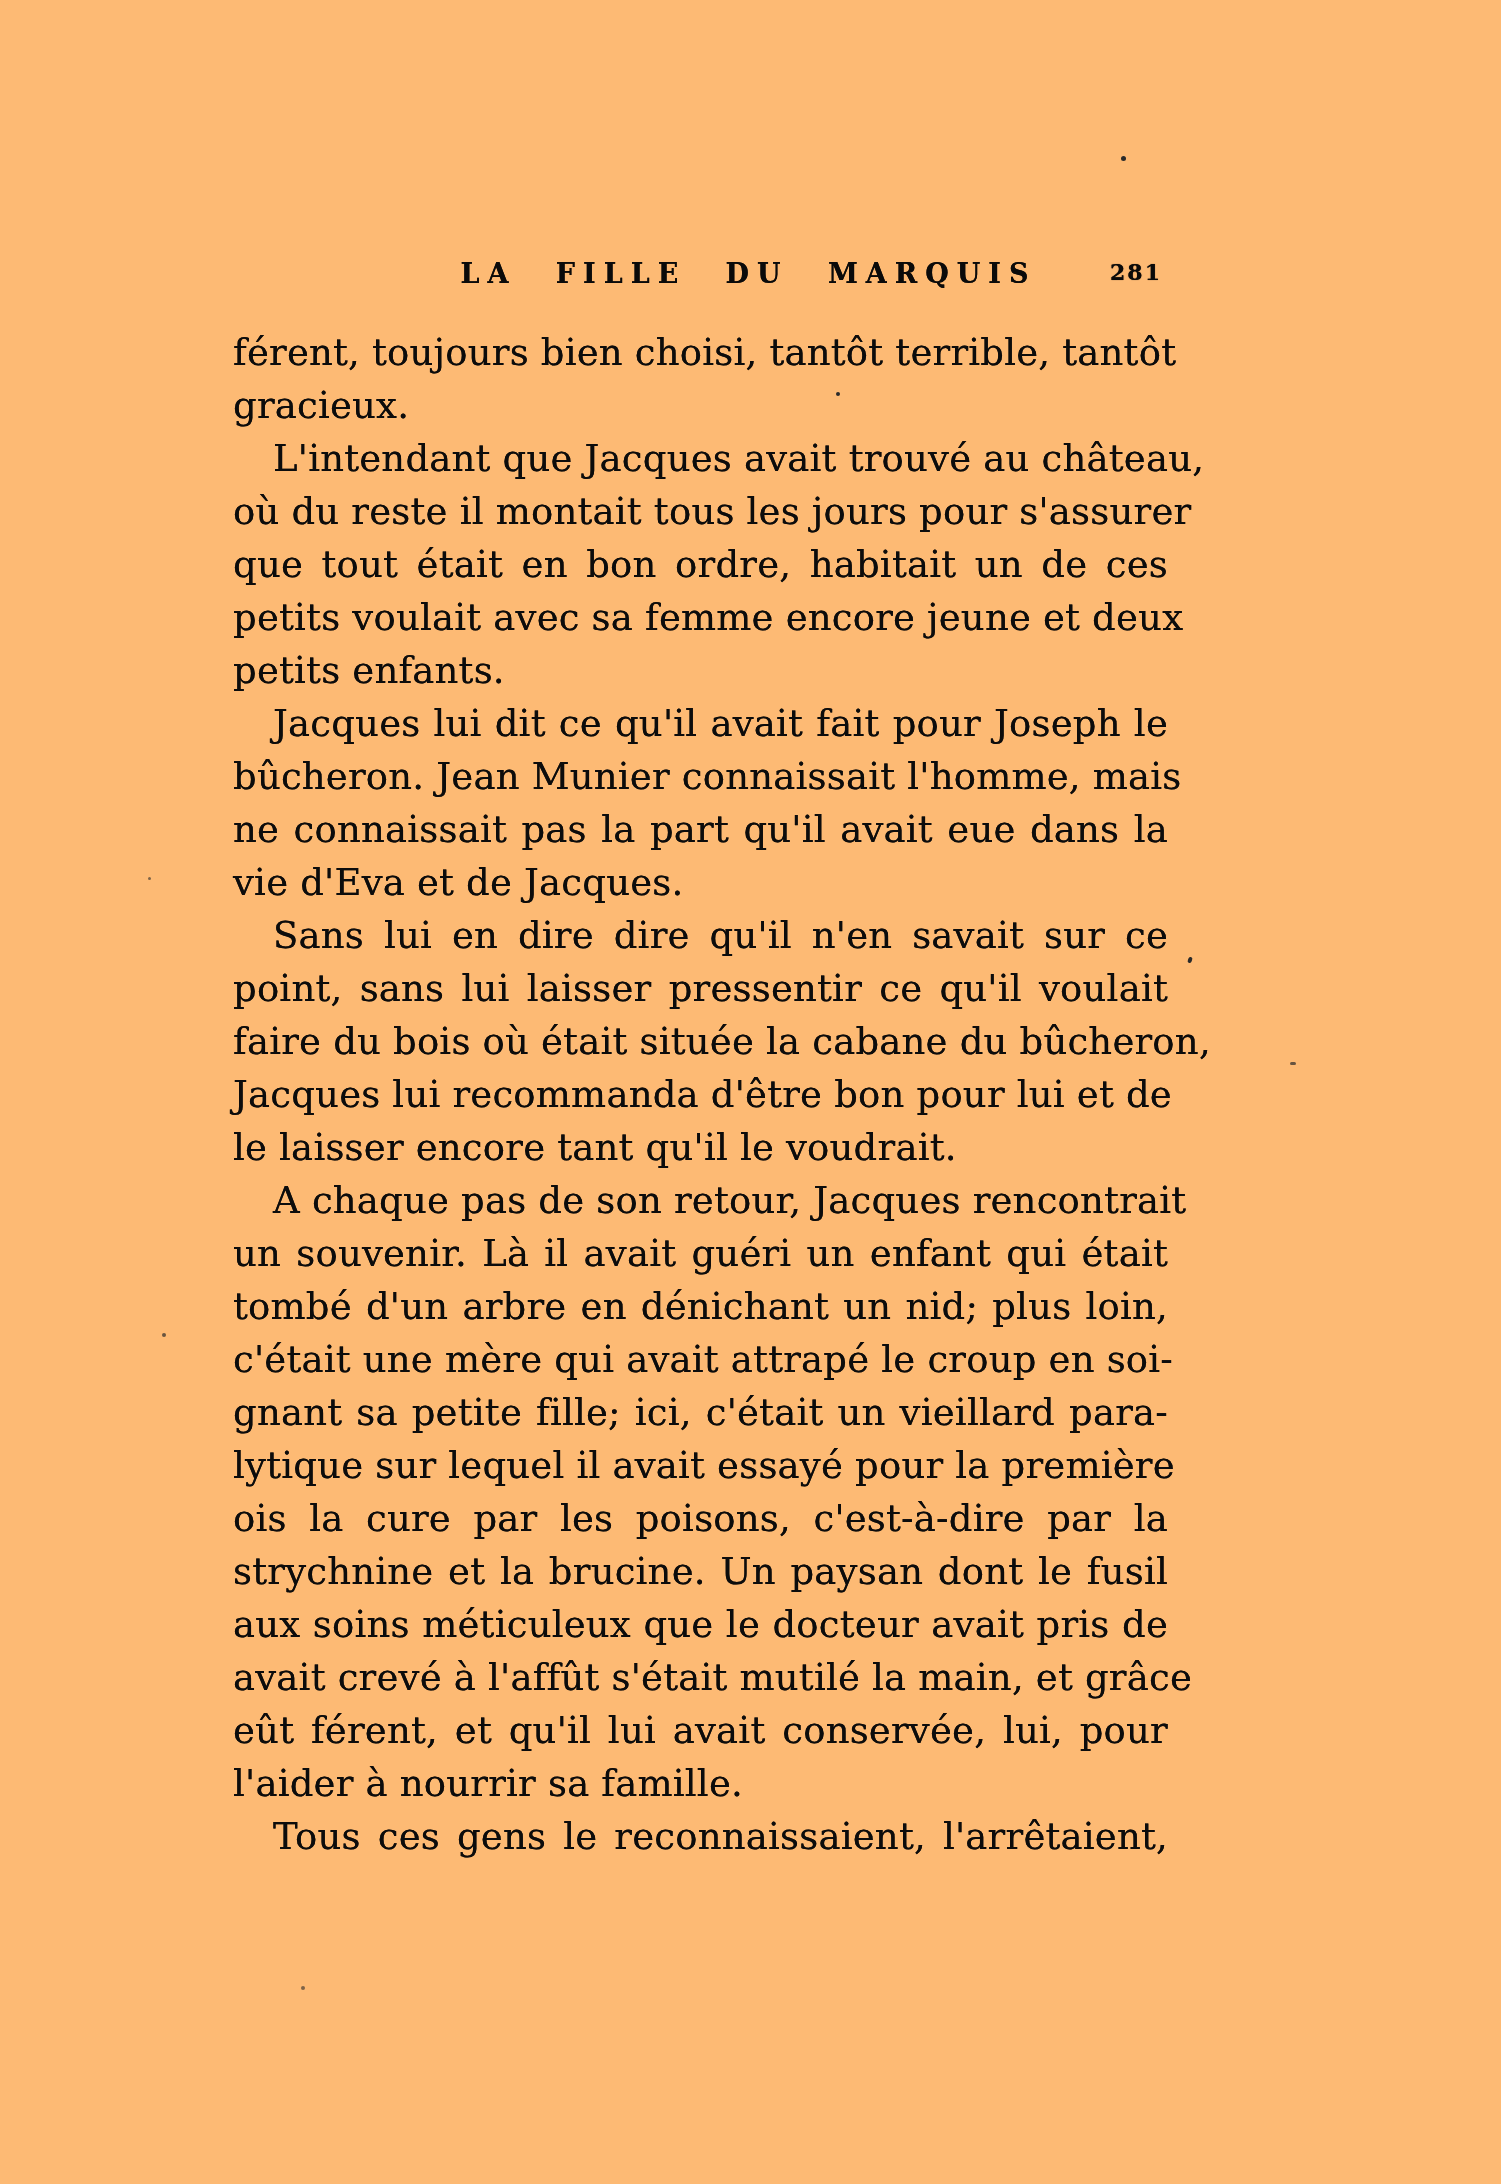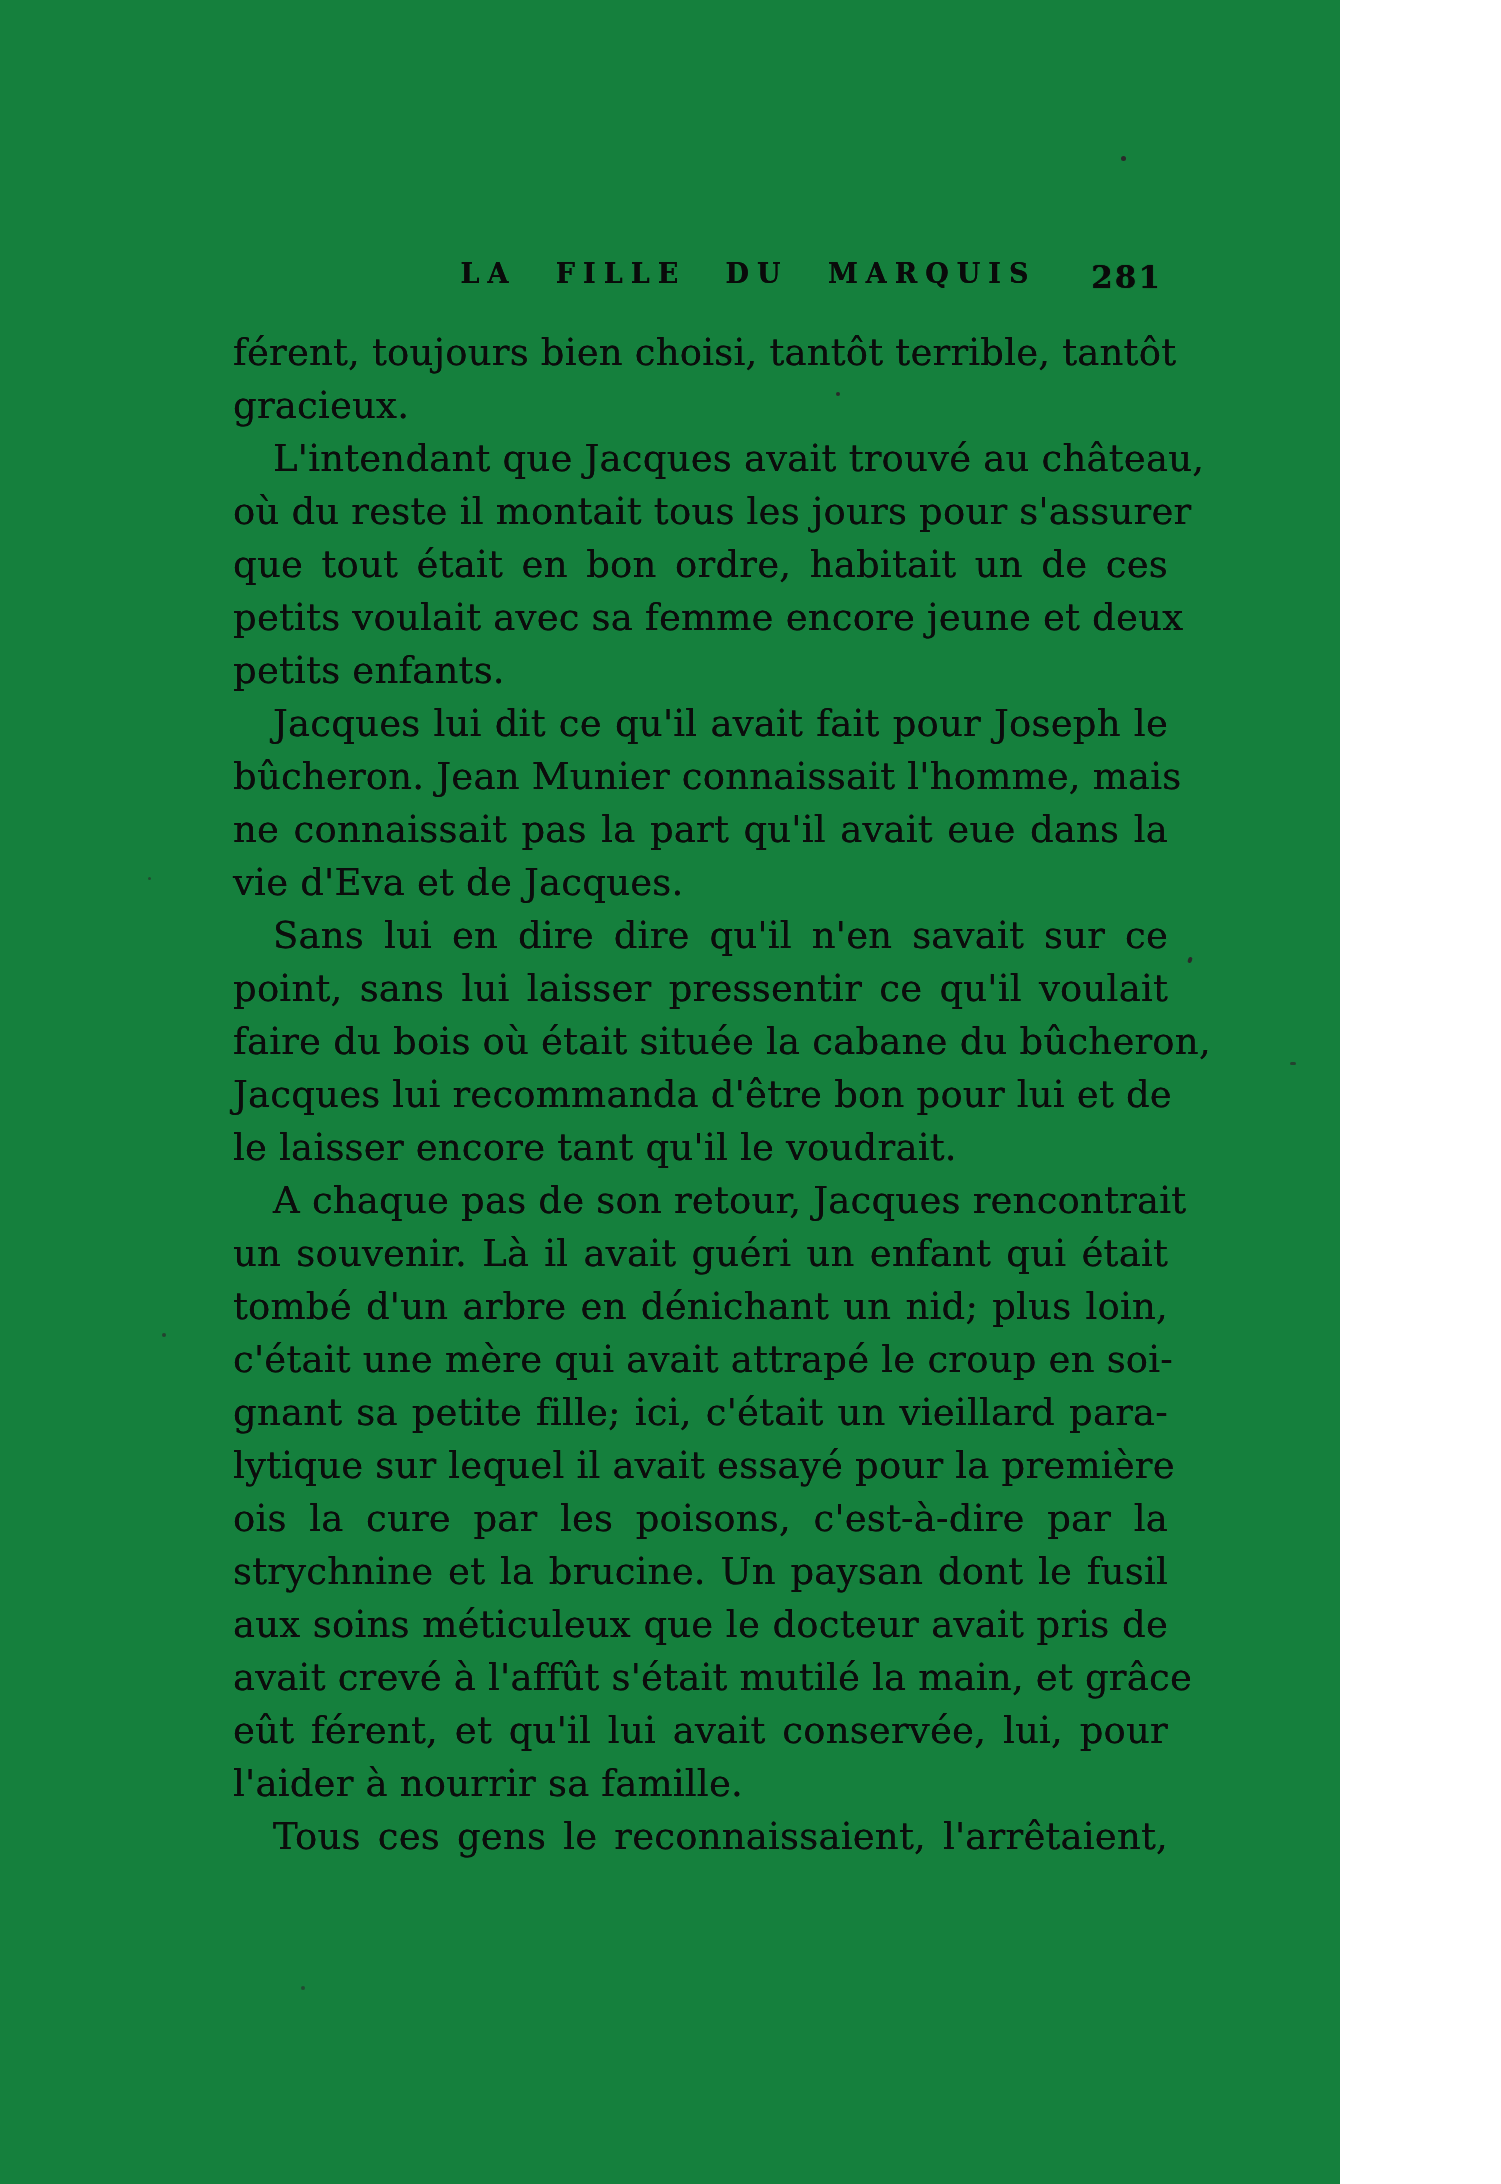--- a/index.html
+++ b/index.html
@@ -5,22 +5,22 @@
   html, body { margin: 0; padding: 0; }
   body {
     width: 1501px; height: 2184px;
     background: #ffffff;
     font-family: "DejaVu Serif", "Liberation Serif", serif;
     color: #0b0b0b;
     -webkit-font-smoothing: antialiased;
   }
   .page {
     position: relative;
-    width: 1340px; height: 2184px;
-    background: #15803d;
+    width: 1501px; height: 2184px;
+    background: #fdba74;
     overflow: hidden;
   }
   
   .running-header {
     position: absolute;
     top: 258px; left: 233px; width: 935px; height: 40px;
   }
   .header-title {
     position: absolute;
     left: 0; right: 0; top: 0;
@@ -30,21 +30,21 @@
     font-weight: bold;
     letter-spacing: 8px;
     word-spacing: 22px;
     color: #0a0a0a;
     text-shadow: 0 0 0.6px rgba(0,0,0,0.85);
     white-space: nowrap;
   }
   .header-pagenum {
     position: absolute;
     right: 6px; top: 1px;
-    font-size: 31px;
+    font-size: 22px;
     font-weight: bold;
     letter-spacing: 2px;
     color: #0a0a0a;
     text-shadow: 0 0 0.8px rgba(0,0,0,0.9);
   }
   
   .text-block {
     position: absolute;
     top: 326px; left: 233px; width: 935px;
     font-size: 37px;

